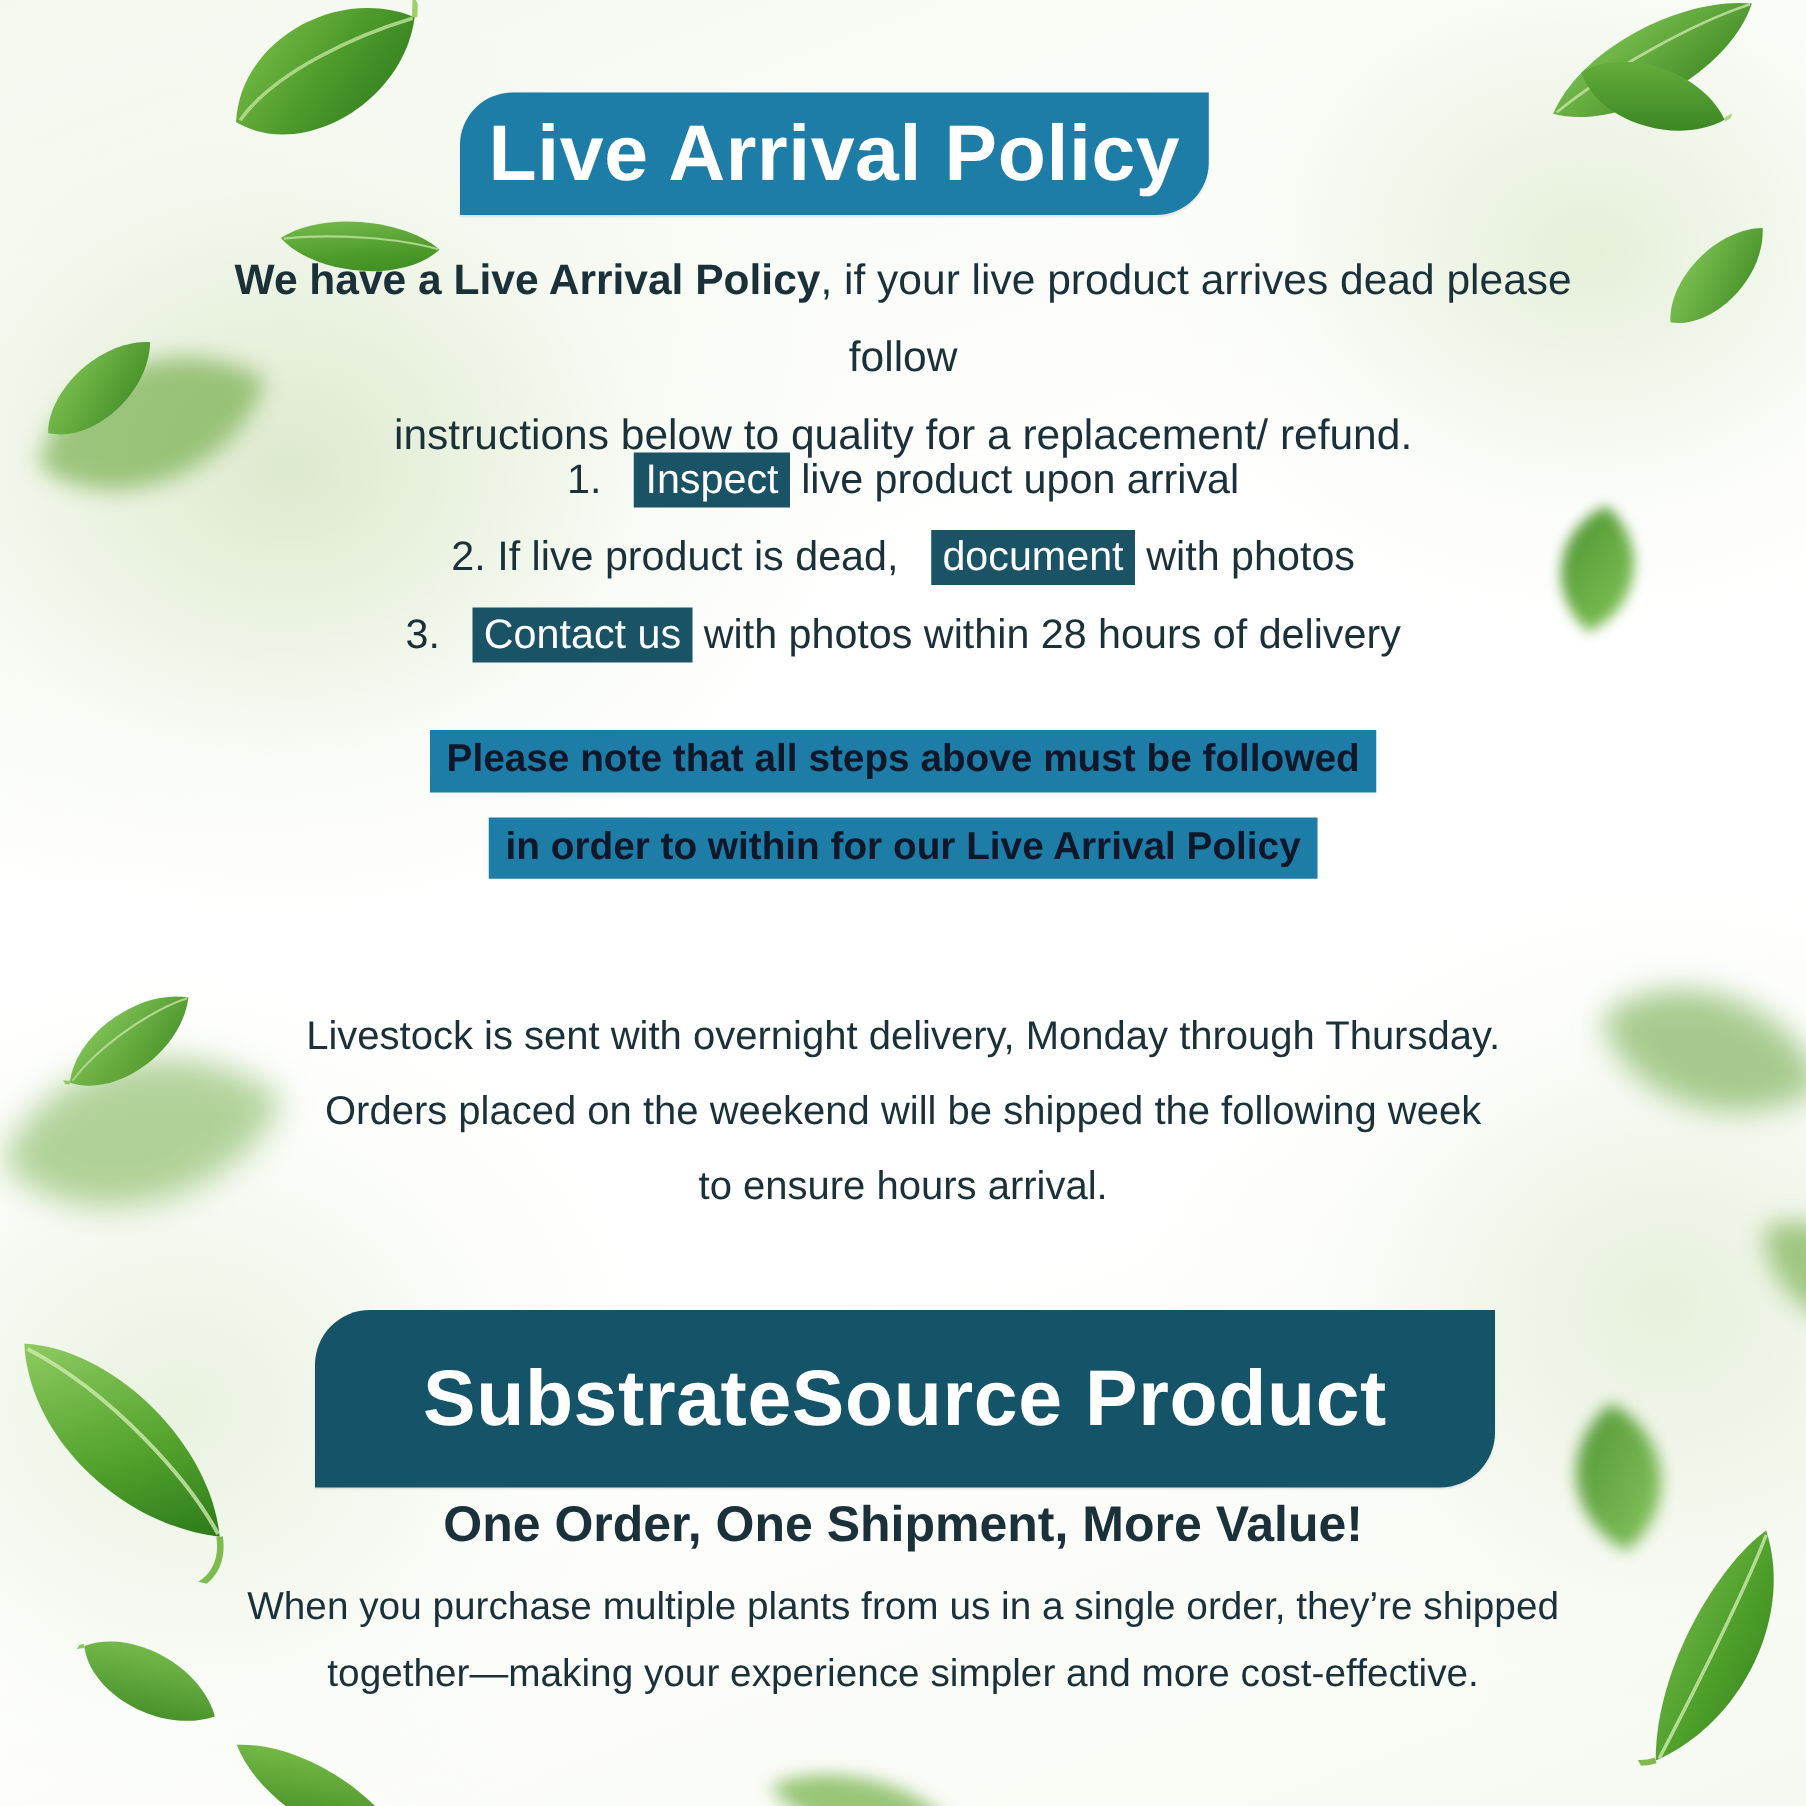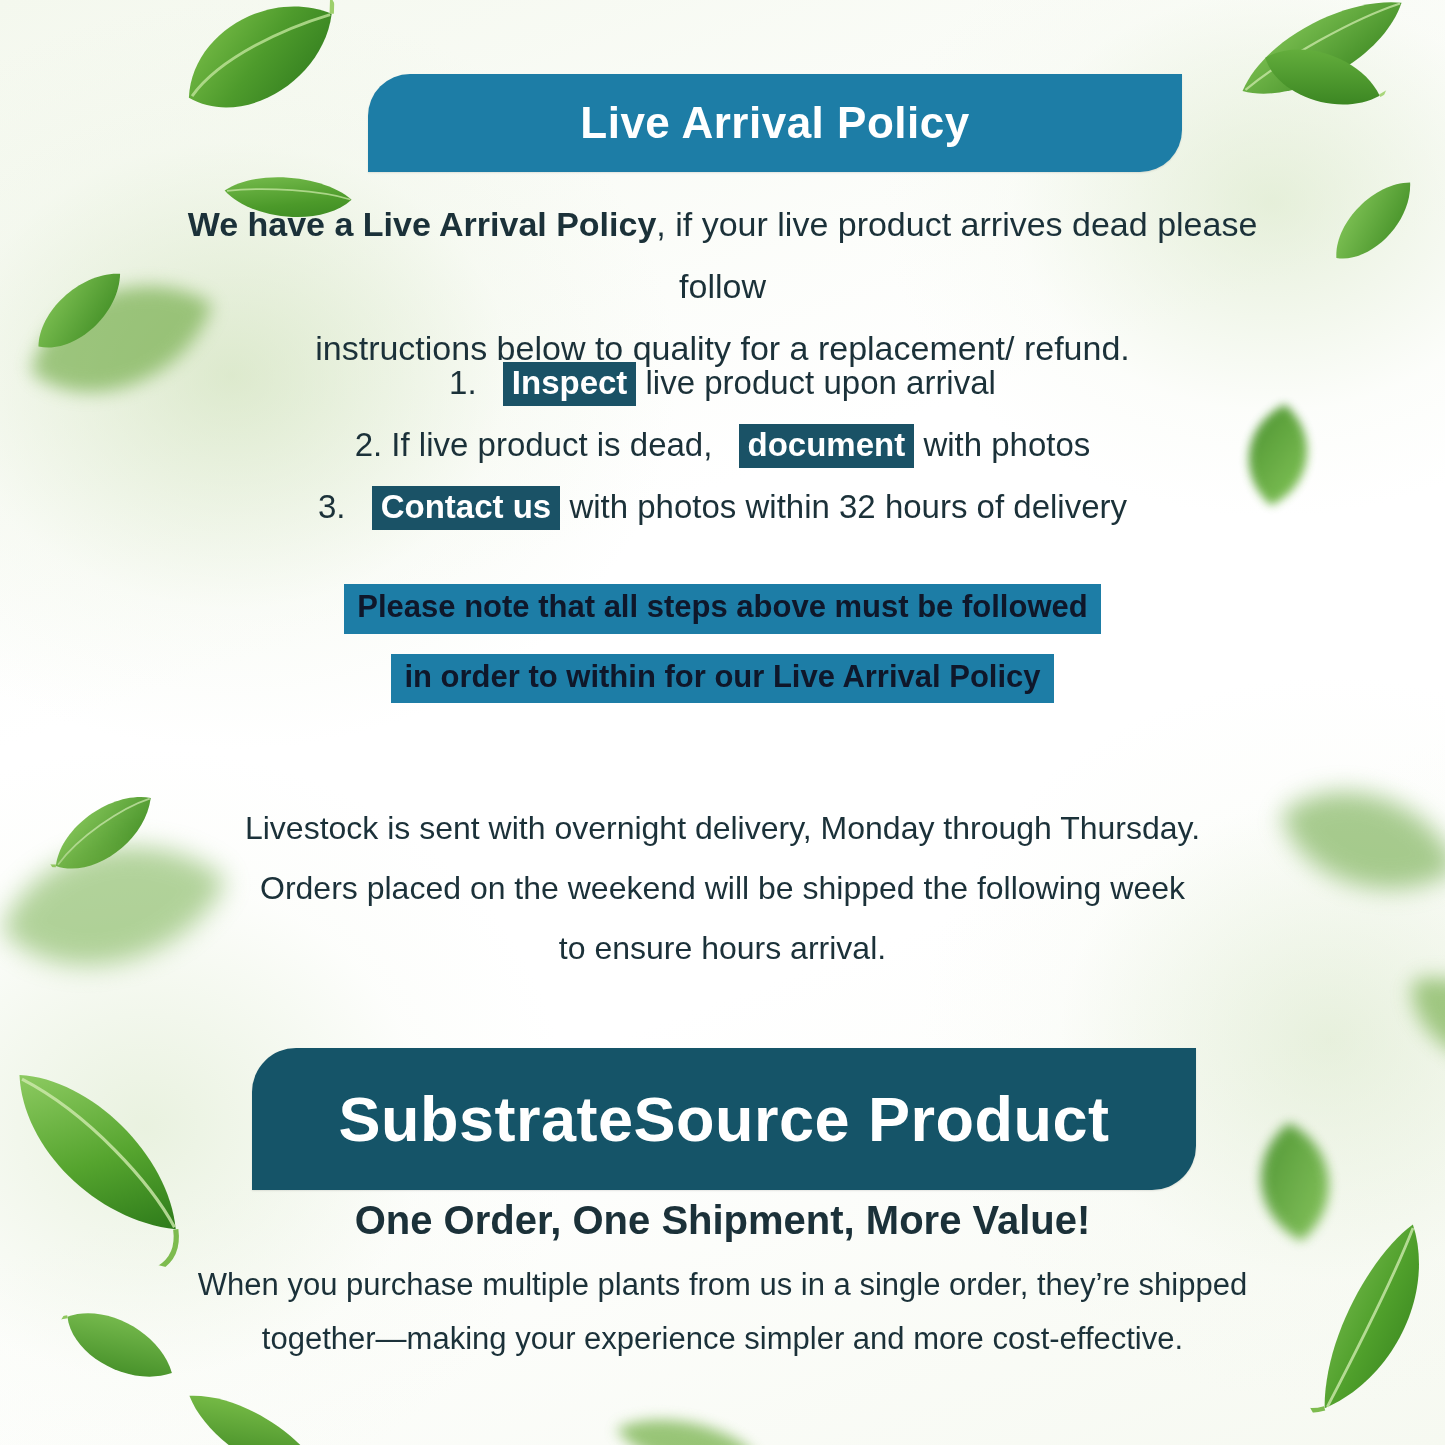--- a/index.html
+++ b/index.html
@@ -31,23 +31,23 @@
   .banner{
     position:absolute;
     display:flex;align-items:center;justify-content:center;
     color:#ffffff;
     font-weight:700;
     letter-spacing:.5px;
     border-radius:44px 0 44px 0;
     box-shadow:0 1px 2px rgba(0,0,0,.10);
   }
   #title-banner{
-    left:368px;top:74px;width:814px;height:98px;
+    left:368px;top:74px;width:599px;height:98px;
     background:#1d7da6;
-    font-size:44px;
+    font-size:63px;
     border-radius:42px 0 42px 0;
   }
   #product-banner{
     left:252px;top:1048px;width:944px;height:142px;
     background:#155468;
     font-size:63px;
     border-radius:44px 0 44px 0;
   }
 
   .para{
@@ -64,21 +64,21 @@
 
   #steps{
     position:absolute;left:150px;top:352px;width:1145px;
     text-align:center;
   }
   .step{
     font-size:33px;line-height:62px;color:#1b3139;
     white-space:nowrap;
   }
   .hl{
-    background:#1a5266;color:#ffffff;font-weight:700;
+    background:#1a5266;color:#ffffff;font-weight:400;
     padding:2px 9px 4px 9px;
     display:inline-block;line-height:1.16;
     vertical-align:baseline;
     margin-left:17px;
   }
 
   #note{
     position:absolute;left:150px;top:584px;width:1145px;
     text-align:center;
   }
@@ -335,21 +335,21 @@
       </div>
       <div class="step">
         <span>2.</span>
         <span>If live product is dead,</span>
         <span class="hl">document</span>
         <span>with photos</span>
       </div>
       <div class="step">
         <span>3.</span>
         <span class="hl">Contact us</span>
-        <span>with photos within 32 hours of delivery</span>
+        <span>with photos within 28 hours of delivery</span>
       </div>
     </div>
 
     <div id="note">
       <div><span class="note-line">Please note that all steps above must be followed</span></div>
       <div class="note-gap"></div>
       <div><span class="note-line">in order to within for our Live Arrival Policy</span></div>
     </div>
 
     <div class="para" id="ship-para">

